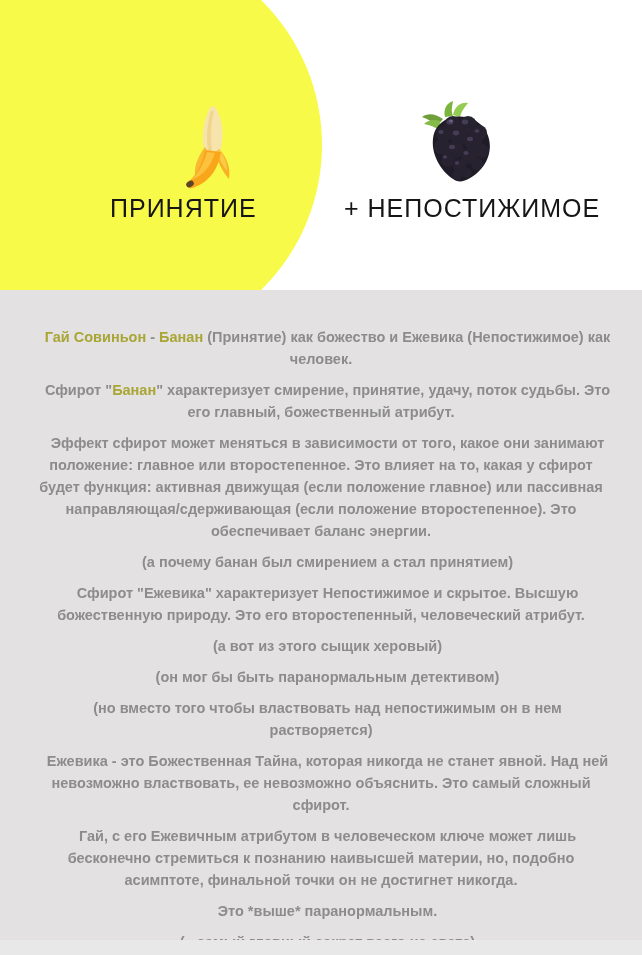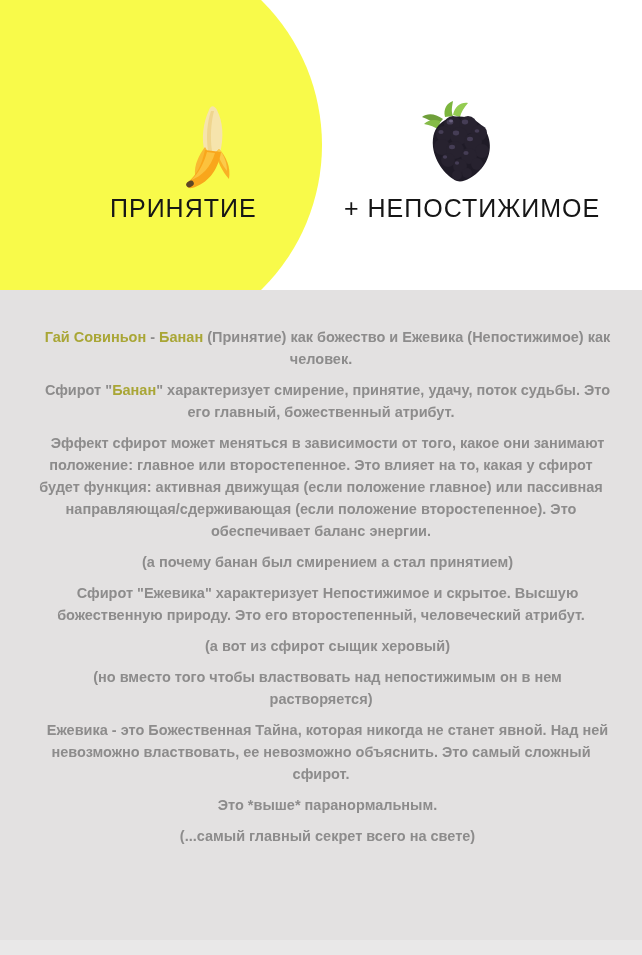--- a/index.html
+++ b/index.html
@@ -130,23 +130,25 @@
   <div class="hero-title title-left">ПРИНЯТИЕ</div>
   <div class="hero-title title-right">+ НЕПОСТИЖИМОЕ</div>
 
   <div class="article">
     <div>
         <p><span class="accent">Гай Совиньон</span><span> - </span><span class="accent">Банан</span><span> (Принятие) как божество и Ежевика (Непостижимое) как человек.</span></p>
         <p><span>Сфирот "</span><span class="accent">Банан</span><span>" характеризует смирение, принятие, удачу, поток судьбы. Это его главный, божественный атрибут.</span></p>
         <p><span>Эффект сфирот может меняться в зависимости от того, какое они занимают положение: главное или второстепенное. Это влияет на то, какая у сфирот будет функция: активная движущая (если положение главное) или пассивная направляющая/сдерживающая (если положение второстепенное). Это обеспечивает баланс энергии.</span></p>
         <p><span>(а почему банан был смирением а стал принятием)</span></p>
         <p><span>Сфирот "Ежевика" характеризует Непостижимое и скрытое. Высшую божественную природу. Это его второстепенный, человеческий атрибут.</span></p>
-        <p><span>(а вот из сфирот сыщик херовый)</span></p>
+        <p><span>(а вот из этого сыщик херовый)</span></p>
+        <p><span>(он мог бы быть паранормальным детективом)</span></p>
         <p><span>(но вместо того чтобы властвовать над непостижимым он в нем растворяется)</span></p>
         <p><span>Ежевика - это Божественная Тайна, которая никогда не станет явной. Над ней невозможно властвовать, ее невозможно объяснить. Это самый сложный сфирот.</span></p>
+        <p><span>Гай, с его Ежевичным атрибутом в человеческом ключе может лишь бесконечно стремиться к познанию наивысшей материи, но, подобно асимптоте, финальной точки он не достигнет никогда.</span></p>
         <p><span>Это *выше* паранормальным.</span></p>
         <p><span>(...самый главный секрет всего на свете)</span></p>
       </div>
   </div>
 
   <div class="footer-strip"></div>
 
 </div>
 
 </body></html>

